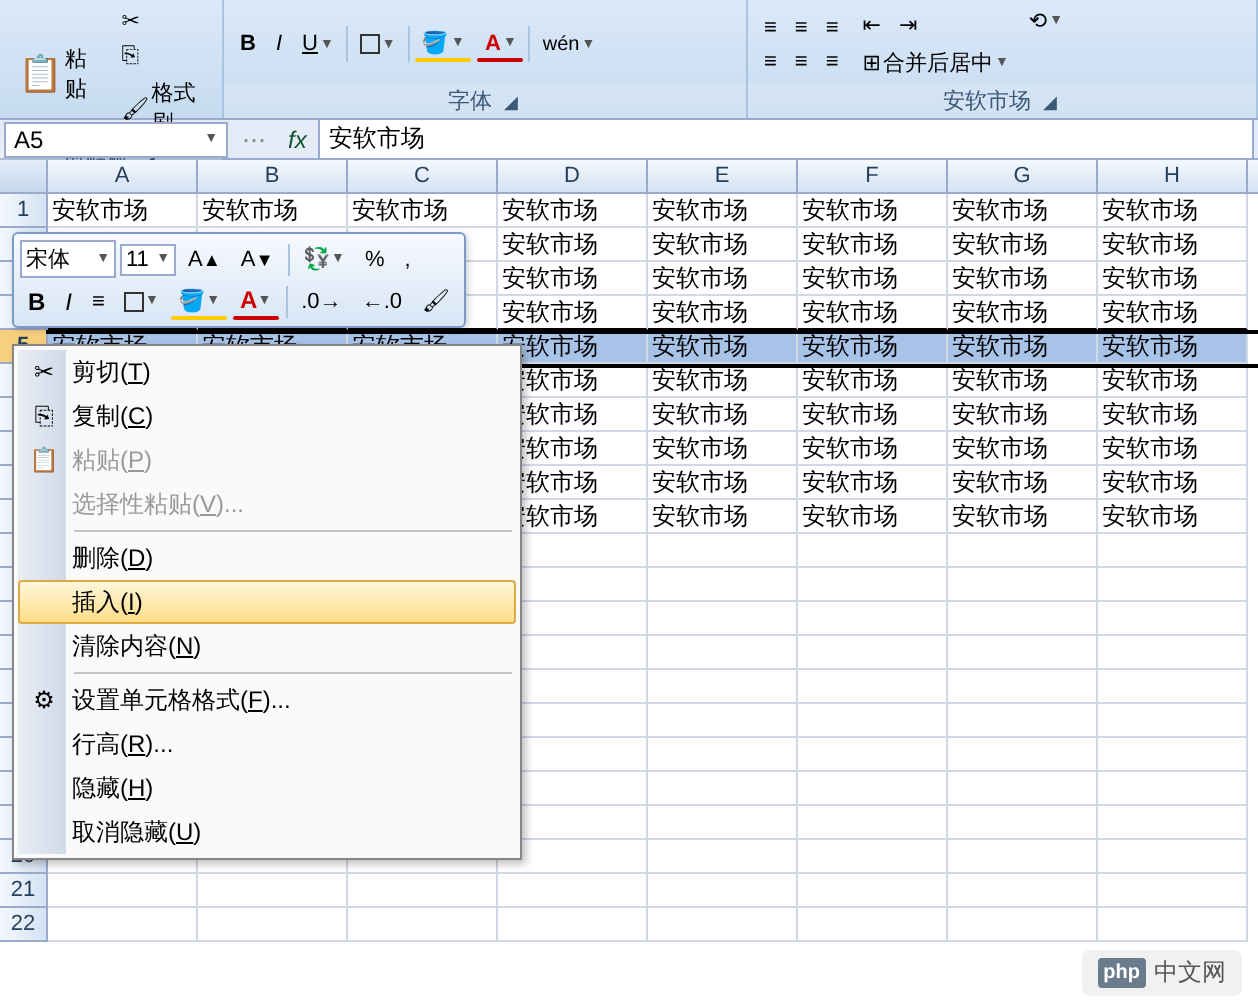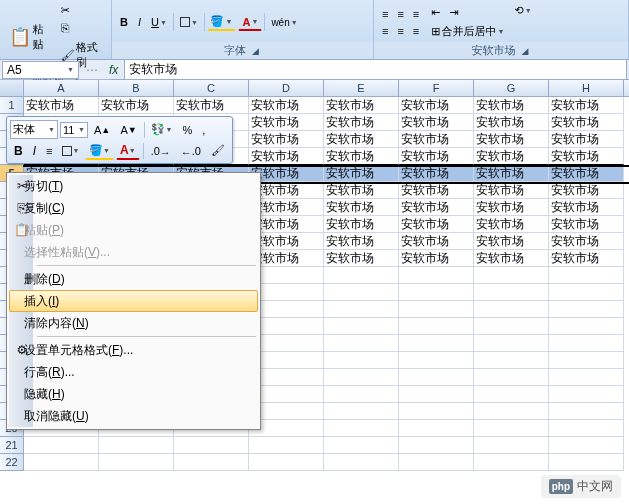--- a/index.html
+++ b/index.html
@@ -11,21 +11,21 @@
     .ribbon-group-label { text-align: center; font-size: 11px; color: #3b5877; padding: 1px 0; background: rgba(255,255,255,0.2); margin: 0 -4px; display:flex; justify-content:center; align-items:center; gap:4px;}
     .rg-content { display: flex; gap: 2px; align-items: center; flex: 1; }
     .rbtn { border: 1px solid transparent; padding: 1px 3px; border-radius: 2px; display: inline-flex; align-items: center; gap: 1px; font-size: 11px; }
     .drop-arrow { font-size: 7px; color: #555; }
     .big-icon { font-size: 18px; }
     .paste-btn { display: flex; flex-direction: row; align-items: center; padding: 2px 4px; }
     .dialog-launcher { font-size: 9px; color: #3b5877; padding: 0 2px; }
     
     
     .formula-bar { display: flex; height: 20px; background: #e4ecf7; border-bottom: 1px solid #9ac; align-items: center; }
-    .name-box { width: 77px; background: #fff; border: 1px solid #9ac; margin: 1px 2px; padding: 1px 4px; display: flex; justify-content: space-between; align-items: center;}
+    .name-box { width: 112px; background: #fff; border: 1px solid #9ac; margin: 1px 2px; padding: 1px 4px; display: flex; justify-content: space-between; align-items: center;}
     .fx-label { padding: 0 6px; font-style: italic; color: #14532d; }
     .formula-input { flex: 1; background: #fff; border: 1px solid #9ac; margin: 1px 2px 1px 0; padding: 1px 4px; }
     .fb-btn { padding: 0 5px; color:#888;}
     
     
     .grid { position: relative; }
     .col-headers { display: flex; height: 17px; background: linear-gradient(#f3f8fe, #d5e2f2); border-bottom: 1px solid #9ac; }
     .corner { width: 24px; border-right: 1px solid #9ac; background:linear-gradient(#e4ecf7,#c6d8ee);}
     .col-h { width: 75px; text-align: center; border-right: 1px solid #9ac; font-size: 11px; line-height: 16px; color: #27405c; }
     
@@ -45,21 +45,21 @@
     .mt-row { display: flex; gap: 2px; align-items: center; padding: 1px; text-align: right; }
     .mt-font { width: 48px; background:#fff; border:1px solid #9ac; font-size:11px; padding:1px 2px; display:flex; justify-content:space-between; align-items:center;}
     .mt-size { width: 28px; background:#fff; border:1px solid #9ac; font-size:11px; padding:1px 2px; display:flex; justify-content:space-between; align-items:center;}
     .mt-btn { padding: 1px 3px; border:1px solid transparent; border-radius:2px; font-size:11px; display:inline-flex; align-items:center;}
     .mt-btn b, .mt-btn i { font-size: 12px; }
     .mt-sep { width:1px; height:16px; background:#a8c4e0; margin:0 1px;}
     
     
     .context-menu { position: absolute; left: 6px; top: 172px; width: 255px; background: #fafafa; border: 1px solid #868686; z-index: 20; box-shadow: 2px 2px 4px rgba(0,0,0,0.25); padding: 2px; }
     .context-menu::before { content:""; position:absolute; left:2px; top:2px; bottom:2px; width:24px; background:linear-gradient(90deg,#e9eef5,#d0dae8);}
-    .cm-item { position:relative; display: flex; align-items: center; height: 22px; padding-left: 14px; font-size: 12px; border:1px solid transparent; border-radius:2px;}
+    .cm-item { position:relative; display: flex; align-items: center; height: 22px; padding-left: 26px; font-size: 12px; border:1px solid transparent; border-radius:2px;}
     .cm-item.highlight { background: linear-gradient(#fff7dc, #ffdd87); border: 1px solid #ddaa45; }
     .cm-item.disabled { color: #999; }
     .cm-icon { position:absolute; left:4px; width:16px; text-align:center; font-size:12px;}
     .cm-sep { height: 1px; background: #c5c5c5; margin: 2px 2px 2px 28px; }
     .under { text-decoration: underline; }
     
     
     .watermark { position: absolute; right: 8px; bottom: 6px; background: rgba(240,240,240,0.9); border-radius: 4px; padding: 3px 8px; display: flex; gap: 4px; align-items: center; font-size: 12px; color:#555;}
     .wm-logo { background:#6b7b8e; color:#fff; font-weight:bold; font-size:10px; padding:2px 3px; border-radius:2px;}
     

